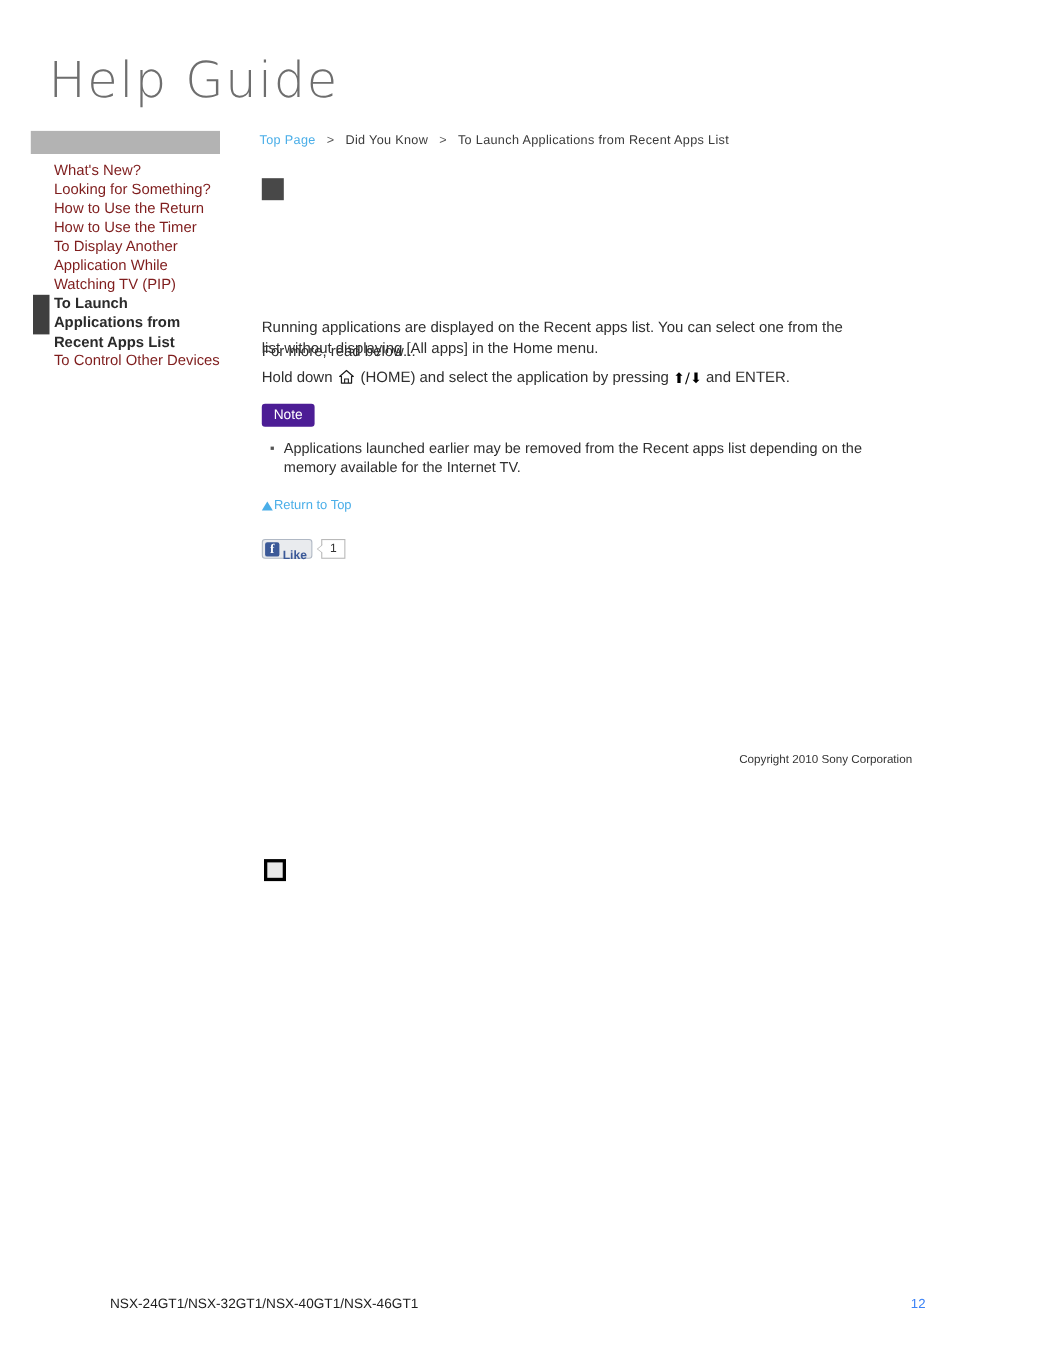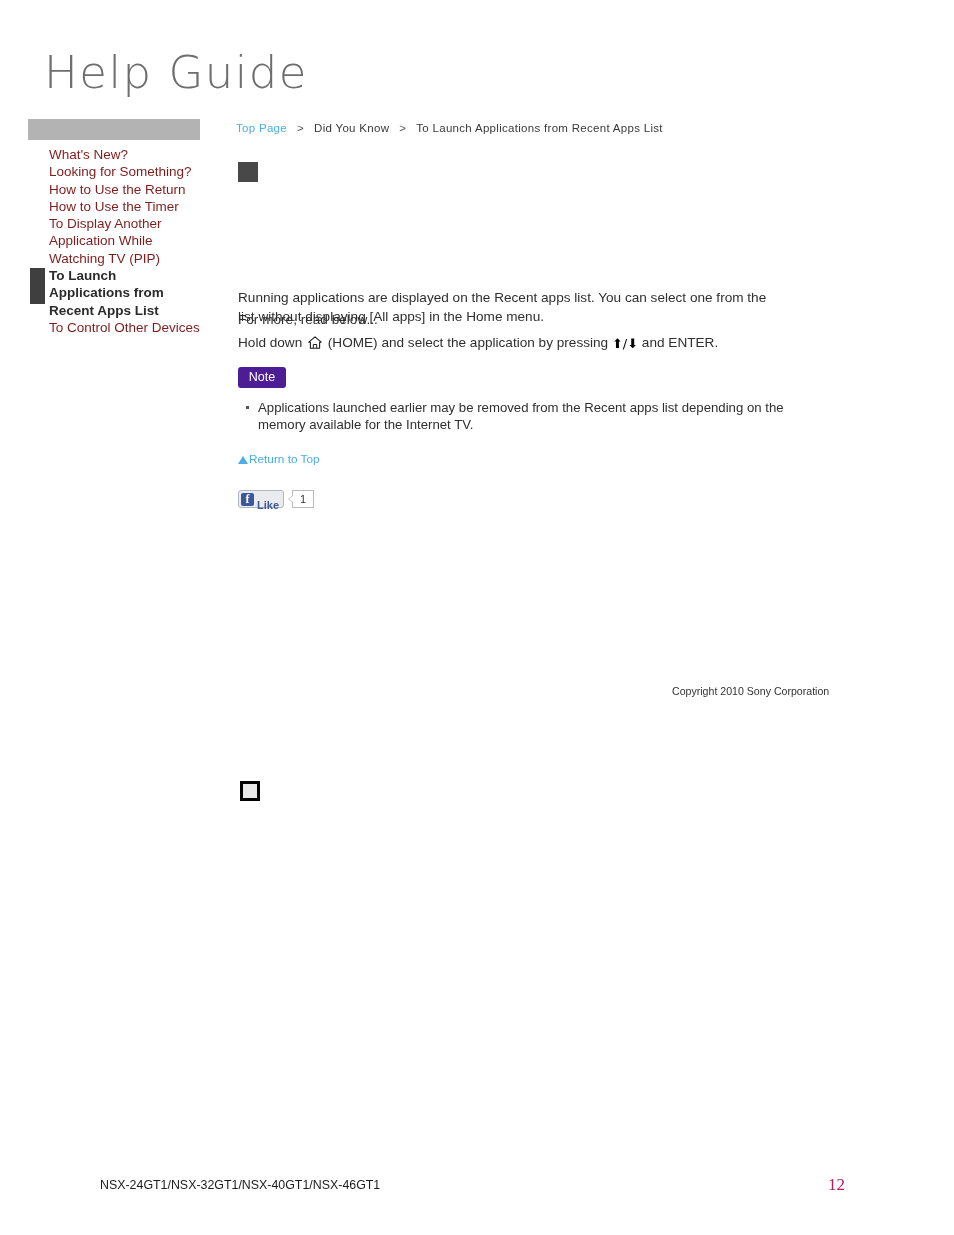--- a/index.html
+++ b/index.html
@@ -311,24 +311,23 @@
     top: 1177px;
     font-size: 12.4px;
     line-height: 16px;
     color: #1c1c1c;
     white-space: nowrap;
   }
   #page-footer-number {
     position: absolute;
     left: 828px;
     top: 1177px;
-    font-size: 17px;
+    font-size: 12px;
     line-height: 16px;
-    color: #be185d;
-    font-family: Liberation Serif, serif;
+    color: #3b82f6;
   }
 </style>
 </head>
 <body>
 
 <div id="logo">Help Guide</div>
 
 <div id="sidebar">
   <div id="sidebar-header-bar"></div>
   <div id="sidebar-list">

